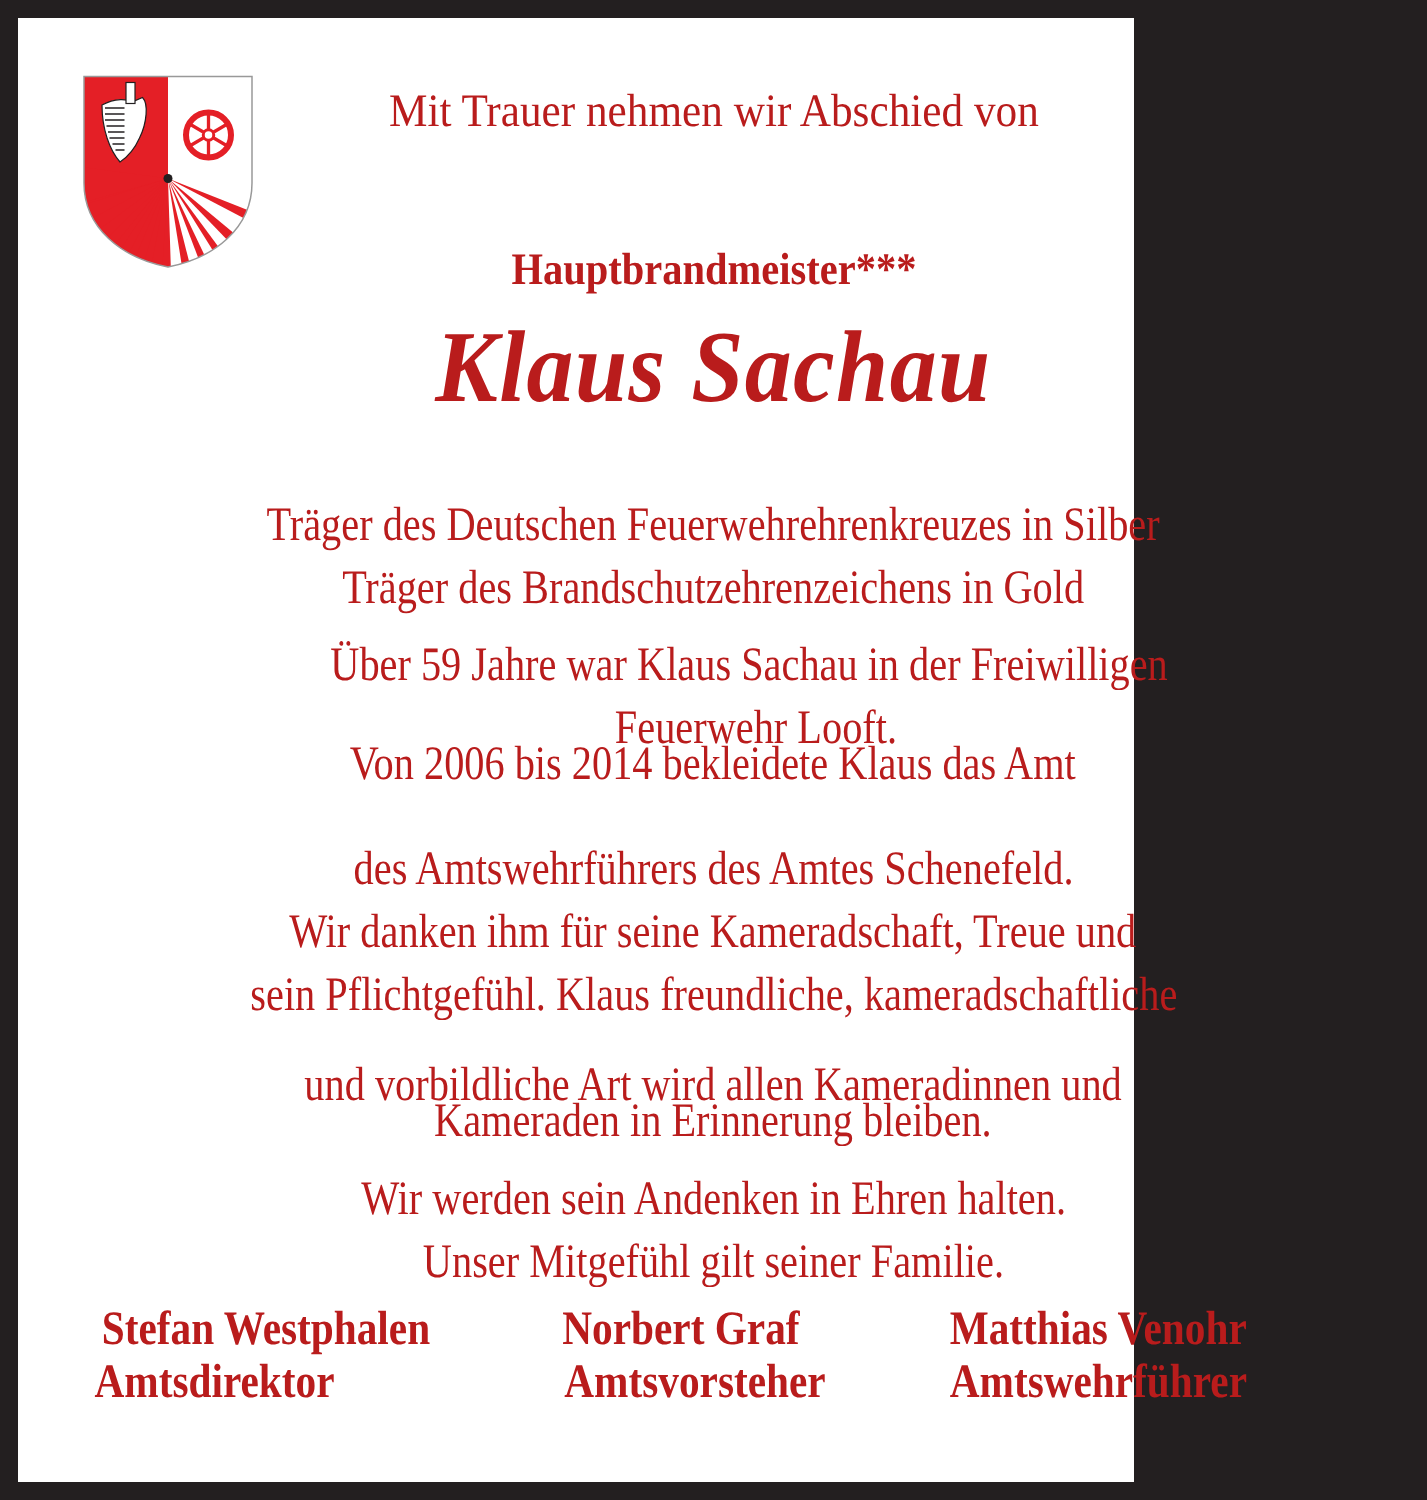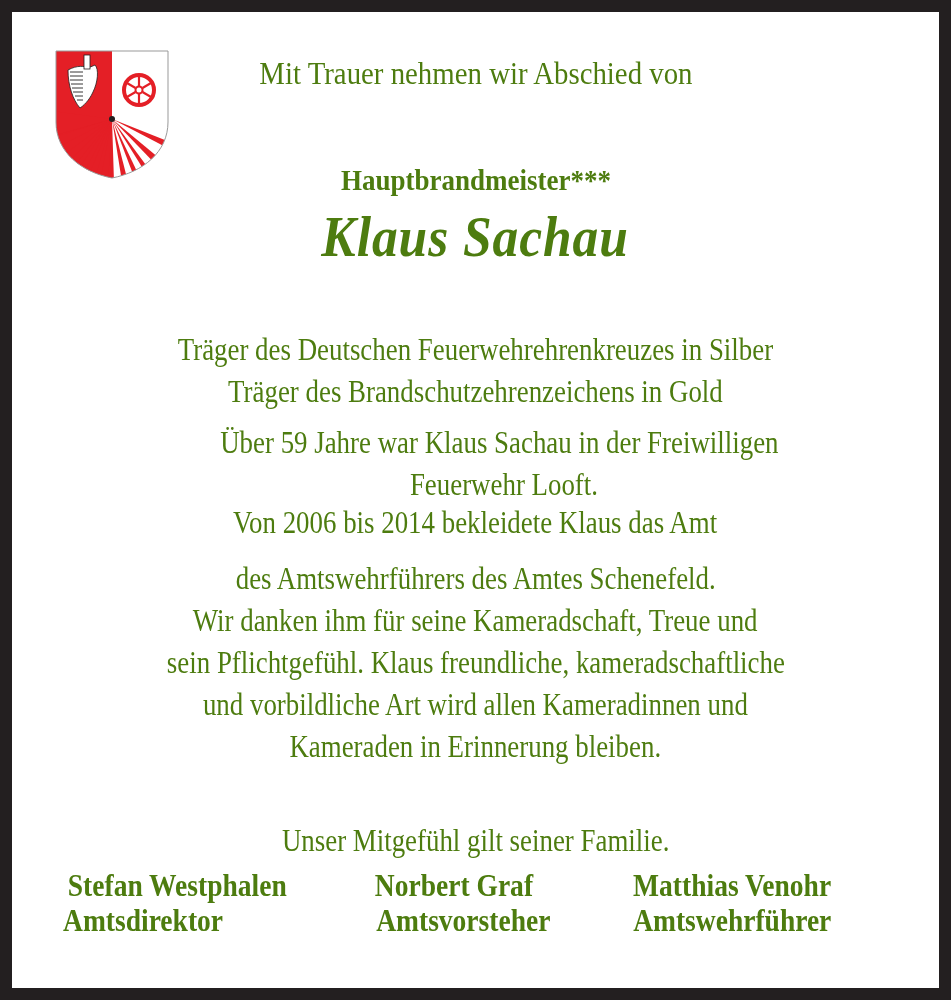--- a/index.html
+++ b/index.html
@@ -1,31 +1,31 @@
 <!DOCTYPE html>
 <html><head>
   <meta charset="utf-8">
   <style>
     html, body { margin:0; padding:0; background:#231f20; }
     body { width:951px; height:1000px; position:relative; overflow:hidden; }
     .card {
-      position:absolute; left:12px; top:12px; width:927px; height:976px;
-      background:#ffffff; color:#4d7c0f;
+      position:absolute; left:12px; top:12px; width:744px; height:976px;
+      background:#ffffff; color:#b91c1c;
       font-family:"Liberation Serif", "DejaVu Serif", serif;
     }
     .crest { position:absolute; left:43px; top:38px; width:114px; height:129px; }
     .line {
       position:absolute; left:0; width:927px; text-align:center; white-space:nowrap;
     }
     .line span { display:inline-block; transform-origin:center; }
     .intro { font-size:31px; }
     .intro span { transform:scaleX(0.93); }
     .rank { font-size:30px; font-weight:bold; }
     .rank span { transform:scaleX(0.9); }
-    .name { font-size:56px; font-style:italic; font-weight:bold; }
+    .name { font-size:68px; font-style:italic; font-weight:bold; }
     .name span { transform:scaleX(0.92); letter-spacing:1px; }
     .body { font-size:32px;margin-top:12px; }
     .body span { transform:scaleX(0.84); }
     .sig { position:absolute; font-size:32px; font-weight:bold; white-space:nowrap; }
     .sig span { display:inline-block; transform:scaleX(0.86); transform-origin:center; }
   </style>
 </head>
 <body>
 
 <div class="card">
@@ -90,27 +90,28 @@
   <div class="line rank" style="top:151px;"><span>Hauptbrandmeister***</span></div>
 
   <div class="line name" style="top:193px;"><span>Klaus Sachau</span></div>
 
   <div class="line body" style="top:307px;"><span>Träger des Deutschen Feuerwehrehrenkreuzes in Silber</span></div>
   <div class="line body" style="top:349px;"><span>Träger des Brandschutzehrenzeichens in Gold</span></div>
 
   <div class="line body" style="top:400px;padding-left:24px;"><span>Über 59 Jahre war Klaus Sachau in der Freiwilligen</span></div>
   <div class="line body" style="top:442px;padding-left:28px;"><span>Feuerwehr Looft.</span></div>
 
-  <div class="line body" style="top:480px;"><span>Von 2006 bis 2014 bekleidete Klaus das Amt</span></div>
+  <div class="line body" style="top:466px;"><span>Von 2006 bis 2014 bekleidete Klaus das Amt</span></div>
   <div class="line body" style="top:536px;"><span>des Amtswehrführers des Amtes Schenefeld.</span></div>
   <div class="line body" style="top:578px;"><span>Wir danken ihm für seine Kameradschaft, Treue und</span></div>
   <div class="line body" style="top:620px;"><span>sein Pflichtgefühl. Klaus freundliche, kameradschaftliche</span></div>
-  <div class="line body" style="top:662px;"><span>und vorbildliche Art wird allen Kameradinnen und</span></div>
+  <div class="line body" style="top:680px;"><span>und vorbildliche Art wird allen Kameradinnen und</span></div>
   <div class="line body" style="top:704px;"><span>Kameraden in Erinnerung bleiben.</span></div>
 
+  <div class="line body" style="top:756px;"><span>Wir werden sein Andenken in Ehren halten.</span></div>
   <div class="line body" style="top:798px;"><span>Unser Mitgefühl gilt seiner Familie.</span></div>
 
   <div class="sig" style="left:38px; width:310px; top:855px;">
     <div><span>Stefan Westphalen</span></div>
     <div style="margin-top:-2px;"><span>Amtsdirektor</span></div>
   </div>
   <div class="sig" style="left:350px; width:240px; top:855px;">
     <div><span>Norbert Graf</span></div>
     <div style="margin-top:-2px;"><span>Amtsvorsteher</span></div>
   </div>

